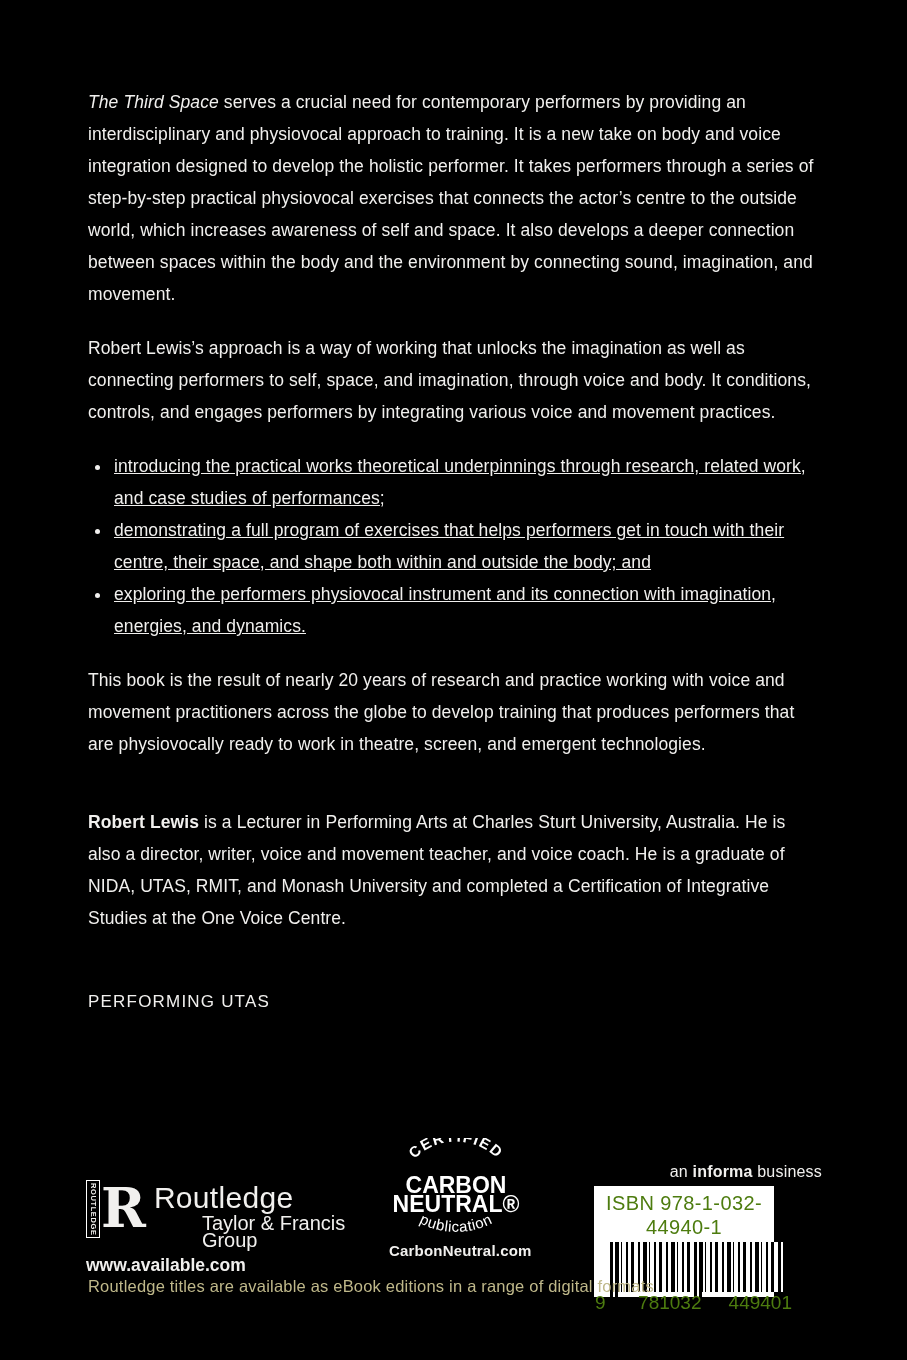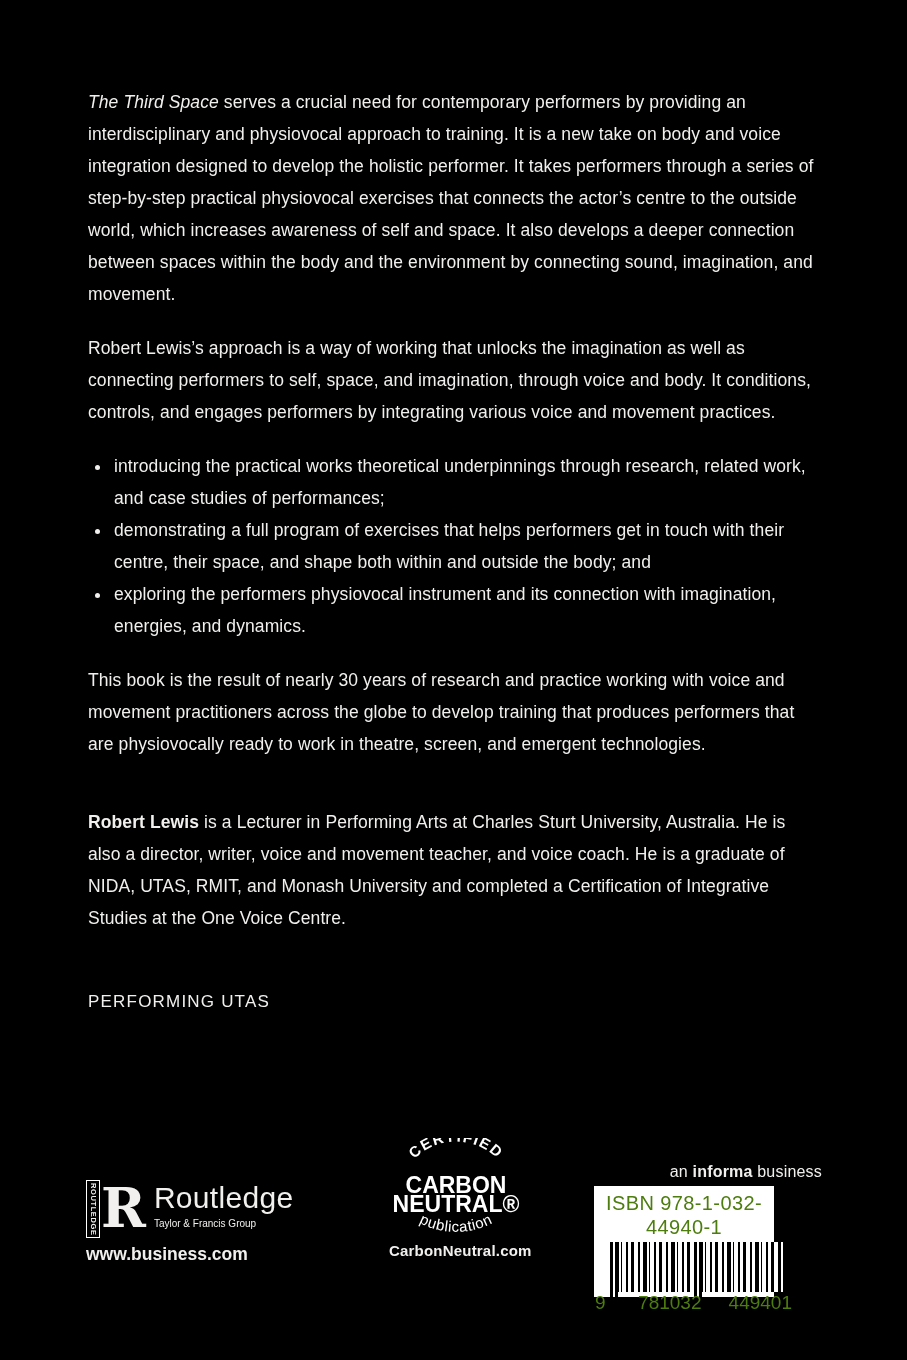--- a/index.html
+++ b/index.html
@@ -16,20 +16,21 @@
     position:absolute;left:88px;top:86px;width:734px;
     font-size:17.5px;line-height:32px;
     letter-spacing:0.1px;
   }
   .blurb p{margin:0 0 22px 0;}
   .blurb em{font-style:italic;}
   .blurb strong{font-weight:bold;}
   ul.bullets{
     margin:22px 0 22px 0;padding:0 0 0 24px;
     list-style:disc outside;
+    text-decoration:underline;
   }
   ul.bullets li{margin:0;padding-left:2px;}
   .bio{margin-top:46px !important;}
   .category{
     margin-top:52px !important;
     font-size:17px;letter-spacing:1.2px;
   }
   
   .publisher{position:absolute;left:86px;top:1180px;width:260px;}
   .logo-row{display:flex;align-items:flex-start;}
@@ -45,21 +46,21 @@
     font-size:7.5px;font-weight:bold;letter-spacing:0.6px;
     white-space:nowrap;
   }
   .logo-r{
     font-family:"DejaVu Serif",serif;
     font-size:54px;font-weight:bold;line-height:56px;
     margin-left:1px;
   }
   .logo-text{margin-left:8px;padding-top:2px;}
   .pub-name{font-size:30px;line-height:32px;letter-spacing:0.3px;}
-  .pub-group{font-size:10px;line-height:17px;margin-top:1px;}
+  .pub-group{font-size:20px;line-height:17px;margin-top:1px;margin-left:48px;}
   .website{font-size:17.5px;font-weight:bold;margin-top:6px;}
   
   .carbon{position:absolute;left:389px;top:1138px;width:134px;text-align:center;}
   .carbon svg{display:block;}
   .carbon-url{font-size:15px;font-weight:bold;margin-top:2px;letter-spacing:0.2px;}
   
   .informa{
     position:absolute;left:594px;top:1163px;width:228px;
     text-align:right;font-size:16px;letter-spacing:0.2px;
   }
@@ -104,41 +105,41 @@
 
     <p>Robert Lewis’s approach is a way of working that unlocks the imagination as well as connecting performers to self, space, and imagination, through voice and body. It conditions, controls, and engages performers by integrating various voice and movement practices.</p>
 
 
     <ul class="bullets">
       <li>introducing the practical works theoretical underpinnings through research, related work, and case studies of performances;</li>
       <li>demonstrating a full program of exercises that helps performers get in touch with their centre, their space, and shape both within and outside the body; and</li>
       <li>exploring the performers physiovocal instrument and its connection with imagination, energies, and dynamics.</li>
     </ul>
 
-    <p>This book is the result of nearly 30 years of research and practice working with voice and movement practitioners across the globe to develop training that produces performers that are physiovocally ready to work in theatre, screen, and emergent technologies.</p>
+    <p>This book is the result of nearly 20 years of research and practice working with voice and movement practitioners across the globe to develop training that produces performers that are physiovocally ready to work in theatre, screen, and emergent technologies.</p>
 
     <p class="bio"><strong>Robert Lewis</strong><span> is a Lecturer in Performing Arts at Charles Sturt University, Australia. He is also a director, writer, voice and movement teacher, and voice coach. He is a graduate of NIDA, UTAS, RMIT, and Monash University and completed a Certification of Integrative Studies at the One Voice Centre.</span></p>
 
     <p class="category">PERFORMING UTAS</p>
   </div>
 
   <div class="publisher">
     <div class="logo-row">
       <div class="logo-mark">
         <div class="logo-strip">
           <span>ROUTLEDGE</span>
         </div>
         <div class="logo-r">R</div>
       </div>
       <div class="logo-text">
         <div class="pub-name">Routledge</div>
         <div class="pub-group">Taylor &amp; Francis Group</div>
       </div>
     </div>
-    <div class="website">www.business.com</div>
+    <div class="website">www.available.com</div>
   </div>
 
   <div class="carbon">
     <svg width="134" height="102" viewBox="0 0 134 102">
       <defs>
         <path id="arcTop" d="M 14 38 A 58 58 0 0 1 120 38"></path>
         <path id="arcBottom" d="M 22 80 A 80 80 0 0 0 112 80"></path>
       </defs>
       <text fill="#ffffff" font-family="Liberation Sans, sans-serif" font-size="15" font-weight="bold" letter-spacing="1.5">
         <textPath href="#arcTop" startOffset="50%" text-anchor="middle">CERTIFIED</textPath>
@@ -169,14 +170,15 @@
       <div class="guard g5"></div>
       <div class="guard g6"></div>
       <div class="digits">
         <span class="d9">9</span>
         <span class="dg">781032</span>
         <span class="dg">449401</span>
       </div>
     </div>
   </div>
 
+  <div class="ebook-note">Routledge titles are available as eBook editions in a range of digital formats</div>
 
 </div>
 
 </body></html>

